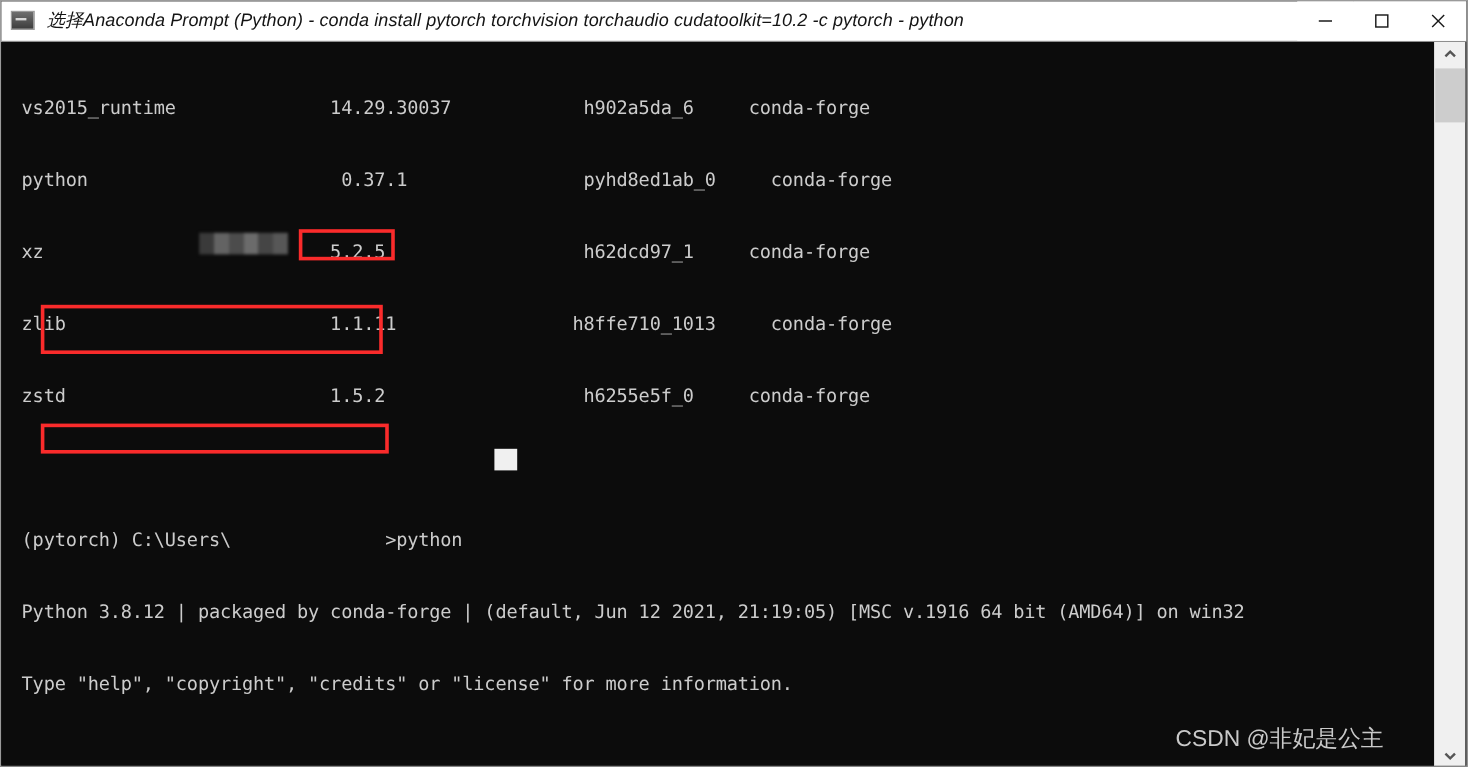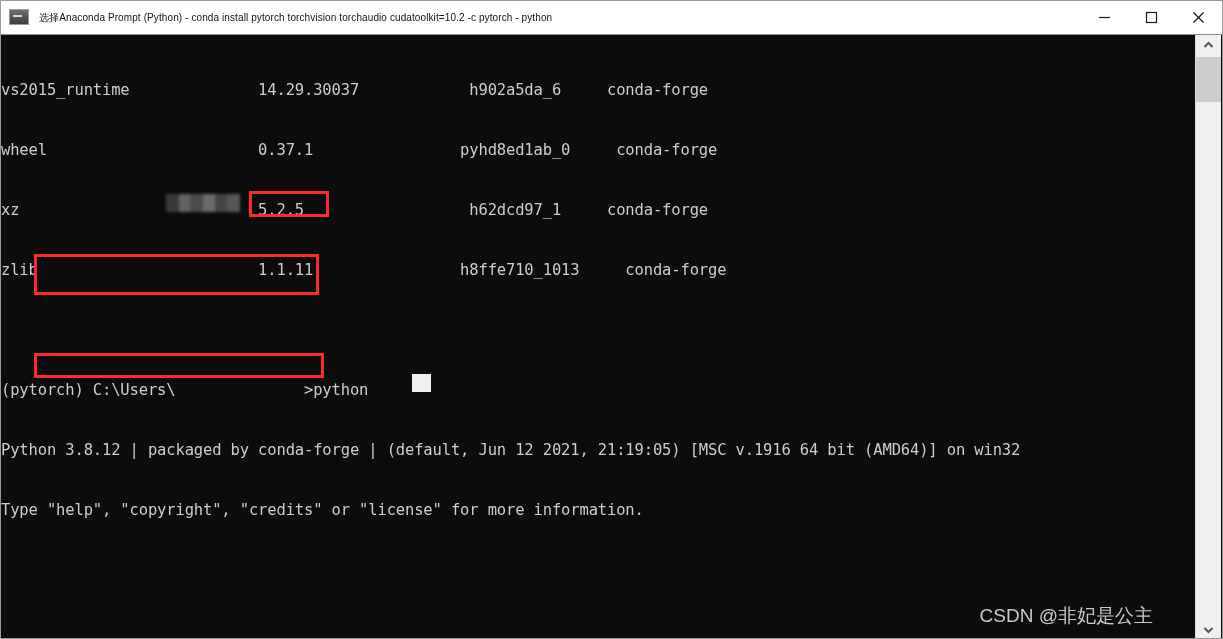--- a/index.html
+++ b/index.html
@@ -55,26 +55,27 @@
   #titlebar-icon .console-glyph::after {
     content: "";
     position: absolute;
     left: 3px;
     top: 5px;
     width: 9px;
     height: 2px;
     background: #d8d8d8;
   }
   #title-text {
-    font-size: 10px;
+    font-size: 15px;
     color: #141414;
     white-space: nowrap;
     letter-spacing: 0.1px;
     flex: 1 1 auto;
     overflow: hidden;
+    font-style: italic;
   }
   #window-controls {
     display: flex;
     flex: 0 0 auto;
     height: 33px;
   }
   .win-btn {
     width: 47px;
     height: 33px;
     display: flex;
@@ -100,21 +101,21 @@
     top: 0;
     margin: 0;
     padding: 5px 0 0 0;
     font-family: "DejaVu Sans Mono", "Liberation Mono", monospace;
     font-size: 15.5px;
     line-height: 20px;
     color: #cccccc;
     white-space: pre;
     letter-spacing: -0.15px;
   }
-  .line { height: 20px; white-space: pre; }
+  .line { height: 20px; white-space: pre; padding-left: 17px; }
 
   
   #redaction {
     position: absolute;
     left: 165px;
     top: 159px;
     width: 74px;
     height: 18px;
     background:
       linear-gradient(90deg,
@@ -225,23 +226,24 @@
             <line x1="1.5" y1="1.5" x2="11.5" y2="11.5" stroke="#1a1a1a" stroke-width="1.2"></line>
             <line x1="11.5" y1="1.5" x2="1.5" y2="11.5" stroke="#1a1a1a" stroke-width="1.2"></line>
           </svg>
       </div>
     </div>
   </div>
 
   <div id="console">
     <div id="console-text">
       <div class="line">vs2015_runtime              14.29.30037            h902a5da_6     conda-forge</div>
-      <div class="line">wheel                       0.37.1                pyhd8ed1ab_0     conda-forge</div>
+      <div class="line">python                       0.37.1                pyhd8ed1ab_0     conda-forge</div>
       <div class="line">xz                          5.2.5                  h62dcd97_1     conda-forge</div>
       <div class="line">zlib                        1.1.11                h8ffe710_1013     conda-forge</div>
+      <div class="line">zstd                        1.5.2                  h6255e5f_0     conda-forge</div>
       <div class="line"></div>
       <div class="line">(pytorch) C:\Users\              &gt;python</div>
       <div class="line">Python 3.8.12 | packaged by conda-forge | (default, Jun 12 2021, 21:19:05) [MSC v.1916 64 bit (AMD64)] on win32</div>
       <div class="line">Type "help", "copyright", "credits" or "license" for more information.</div>
       
       
       
       
       
       

